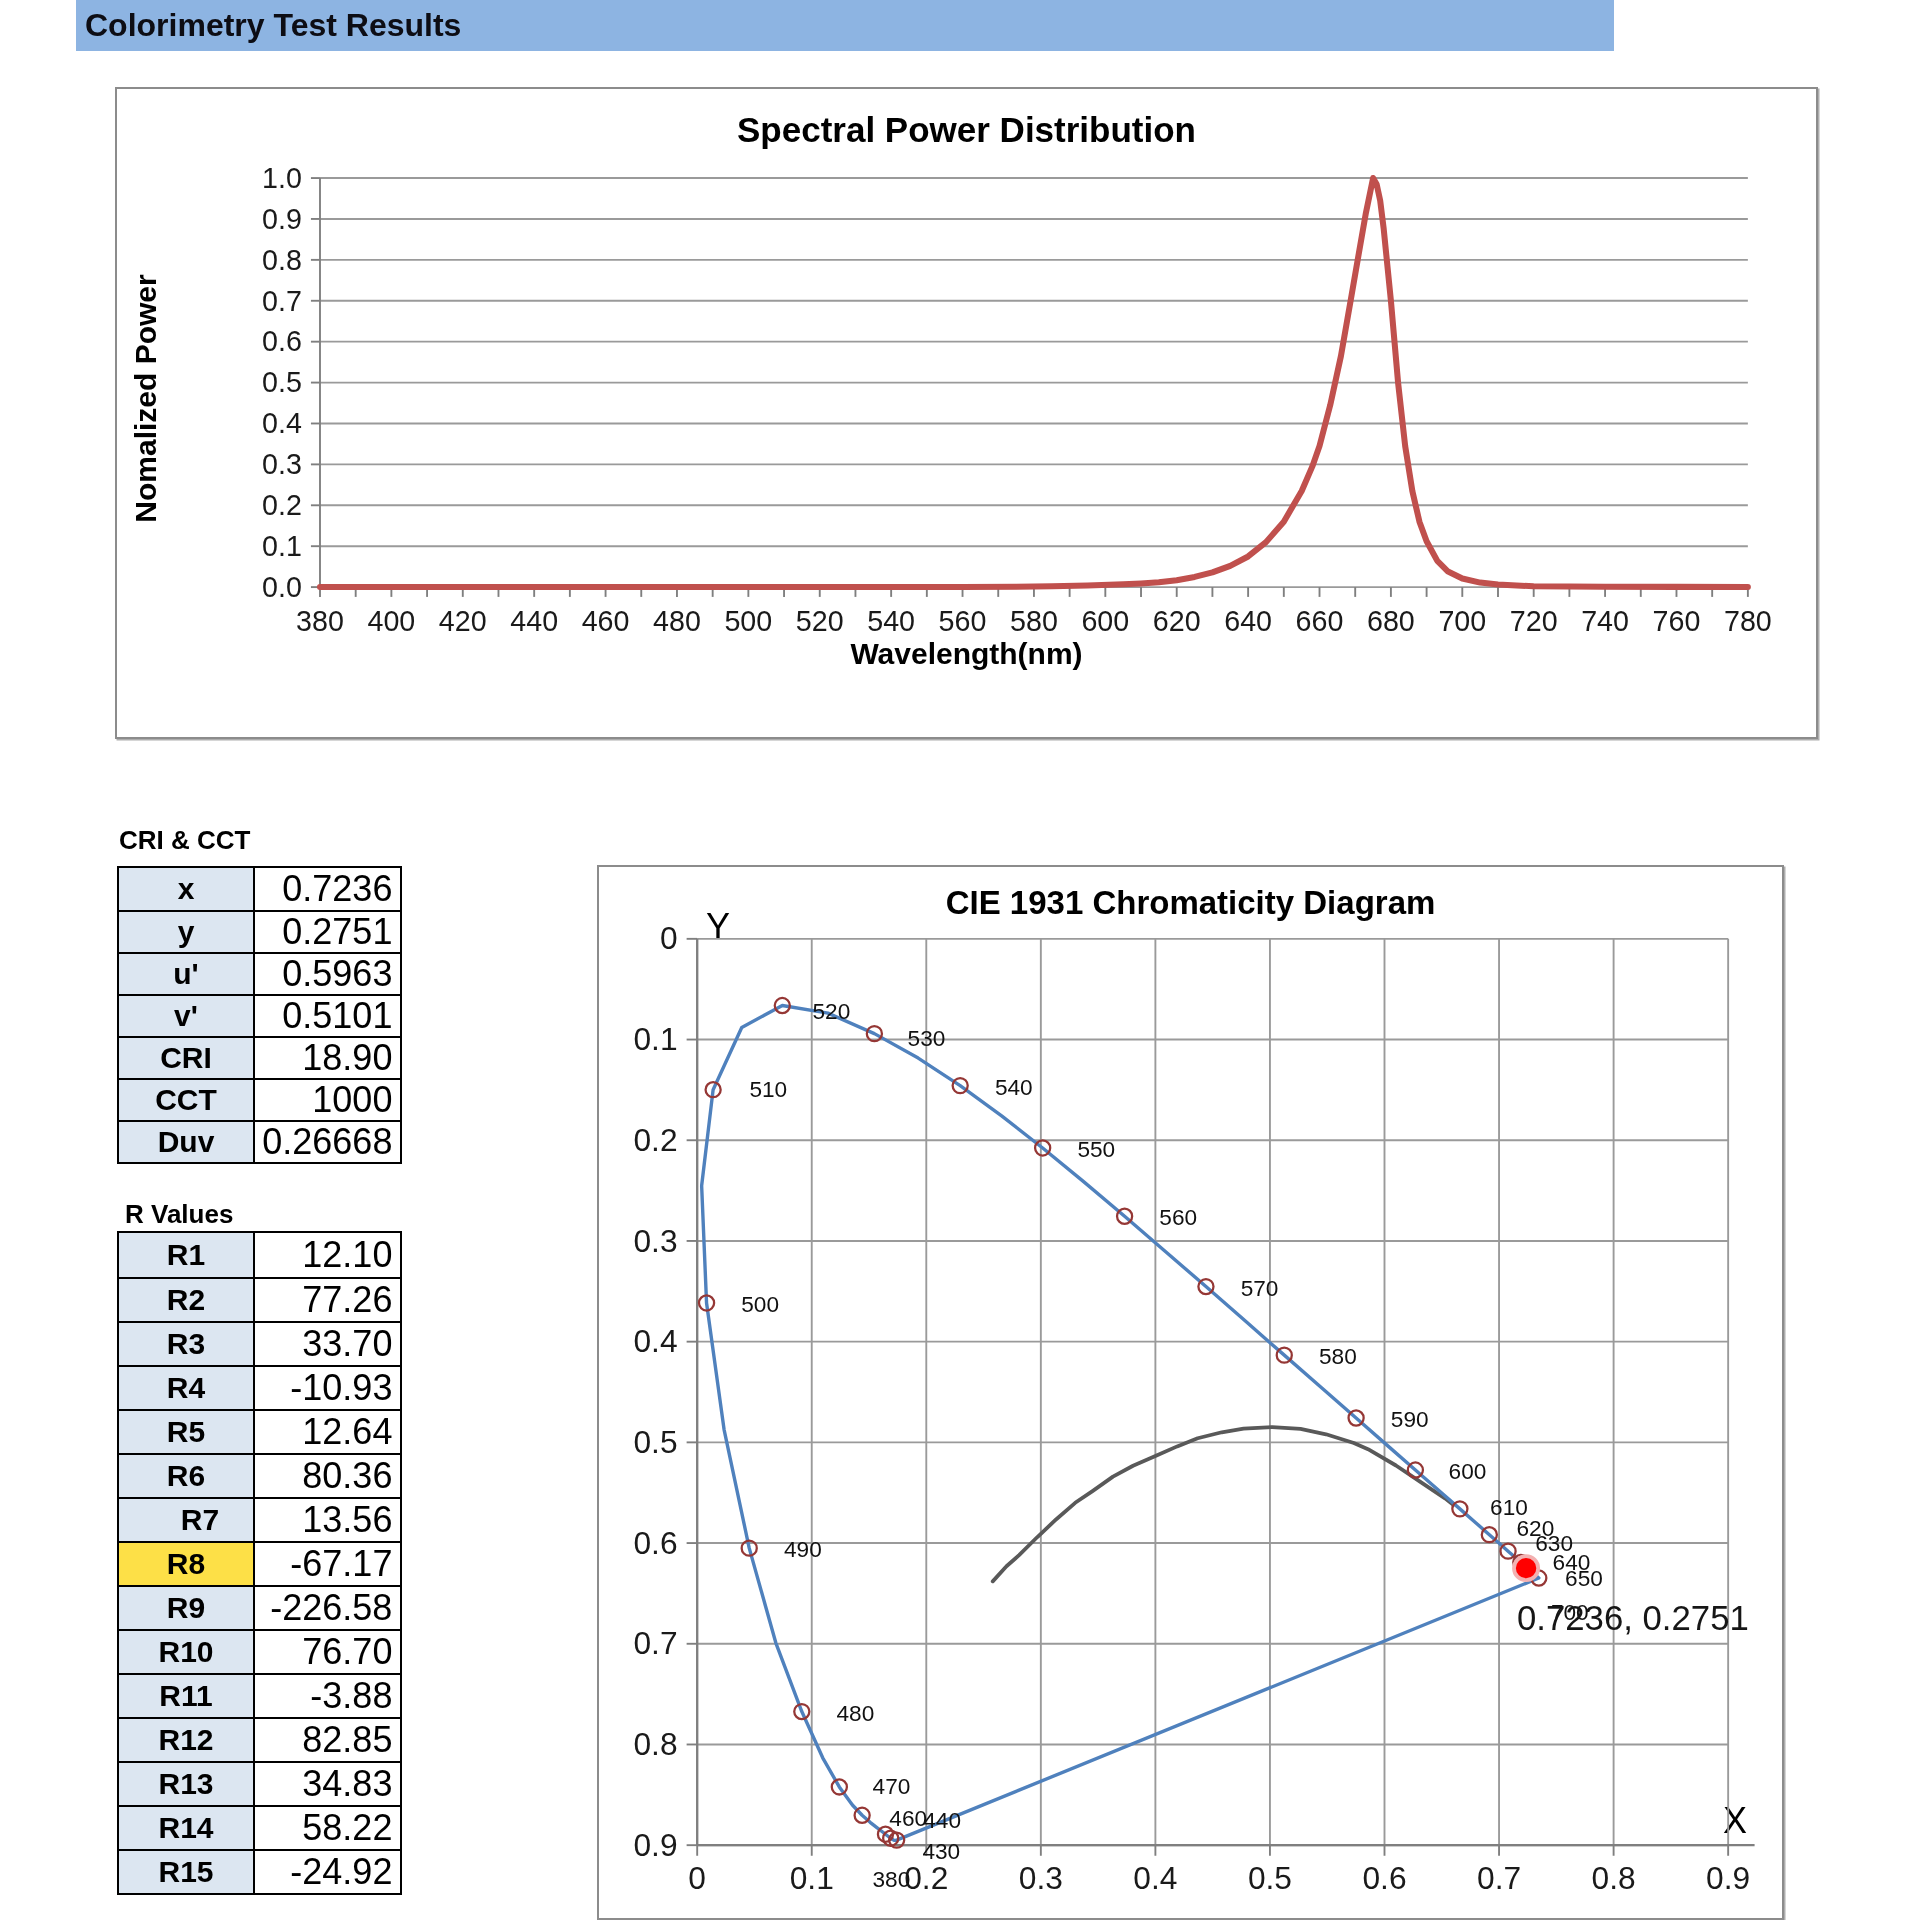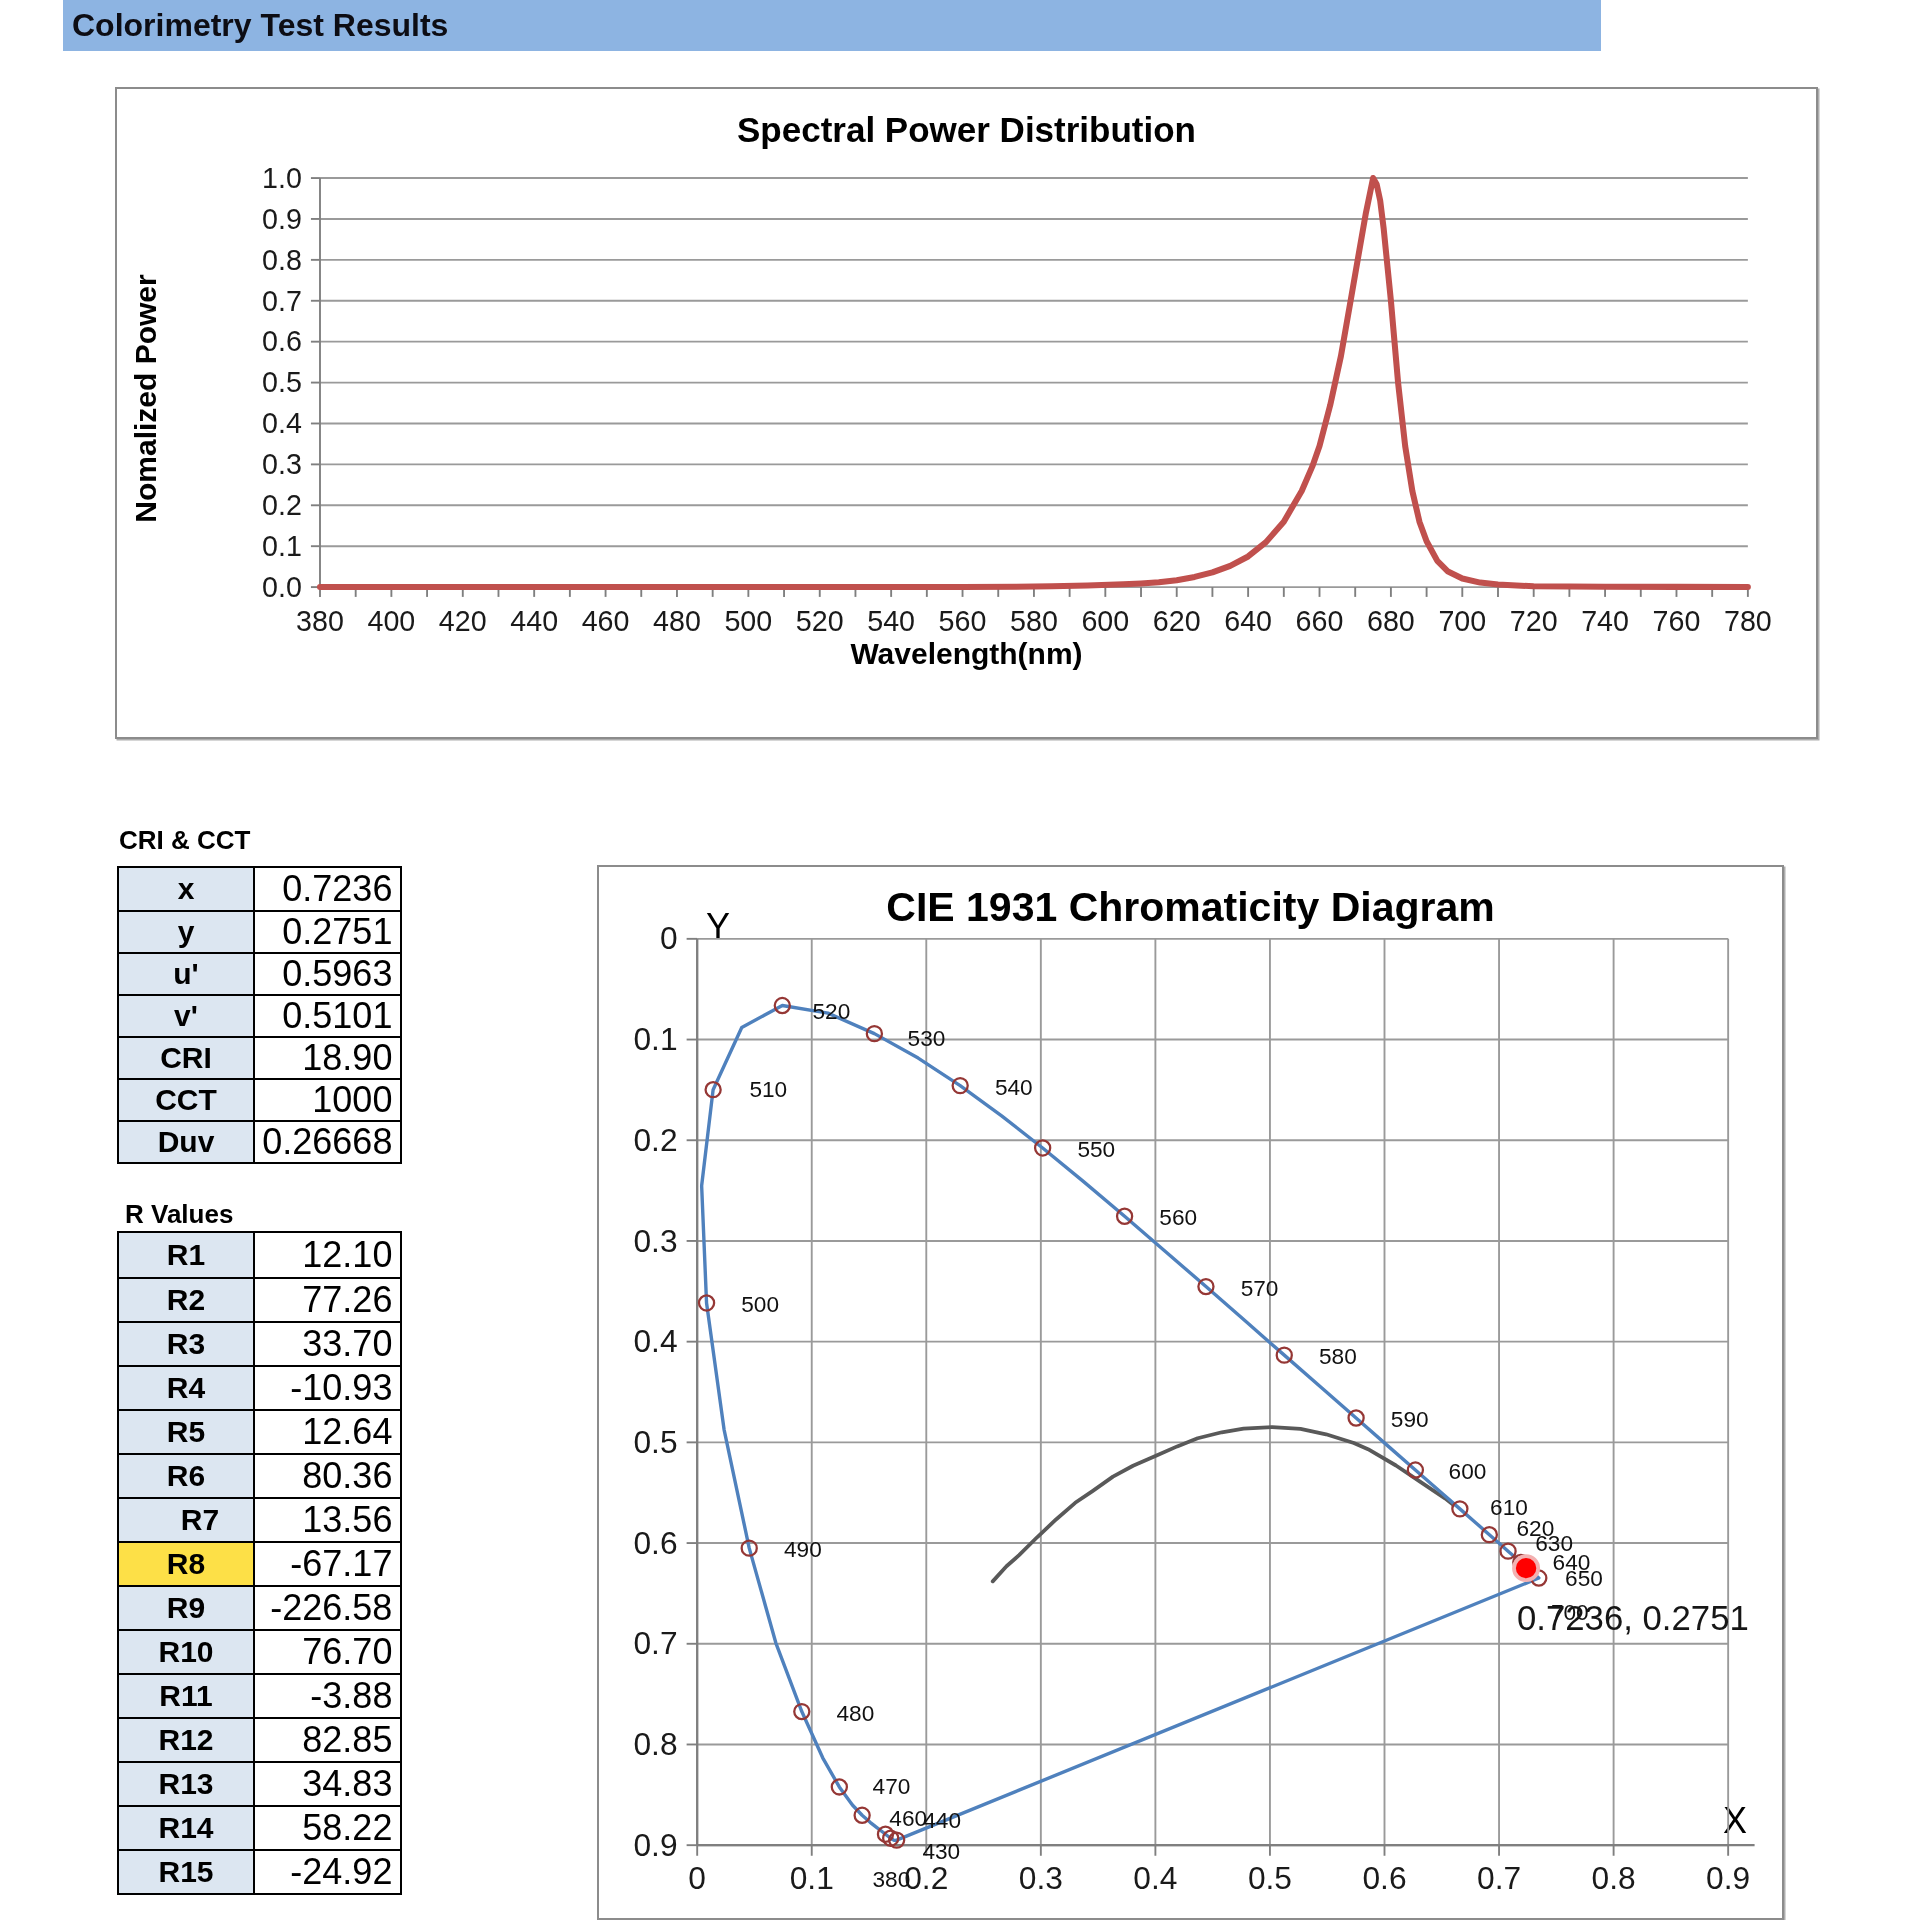--- a/index.html
+++ b/index.html
@@ -1,27 +1,27 @@
 <!DOCTYPE html>
 <html style="font-size:12px"><head>
 <meta charset="utf-8">
 <style>
   html,body{margin:0;padding:0;background:#fff;}
   #screen{position:relative;width:1926px;height:1921px;background:#ffffff;overflow:hidden;
           font-family:"Liberation Sans",sans-serif;color:#000;}
   
-  #titlebar{position:absolute;left:63px;top:0;width:1538px;height:51px;display:flex;align-items:center;}
+  #titlebar{position:absolute;left:76px;top:0;width:1538px;height:51px;display:flex;align-items:center;}
   #titlebar .t{font-size:32px;font-weight:bold;padding-left:9px;color:#0d0d14;}
   
   .panel{position:absolute;background:#fff;border:2.3px solid #8c8c8c;box-shadow:1.5px 1.5px 0 #aeaeae;}
   #spd-panel{left:115px;top:87px;width:1699px;height:648px;}
   #cie-panel{left:597px;top:865px;width:1183px;height:1051px;}
   .chart-title{position:absolute;width:100%;text-align:center;font-weight:bold;}
   #spd-title{top:21px;font-size:35px;}
-  #cie-title{top:16.6px;font-size:41px;}
+  #cie-title{top:16.6px;font-size:33px;}
   .svgfill{position:absolute;left:0;top:0;}
   #spd-ylabel{position:absolute;left:-223px;top:287px;width:514px;height:45px;text-align:center;
       font-size:30px;font-weight:bold;transform:rotate(-90deg);}
   #spd-xlabel{position:absolute;left:0;width:100%;top:548px;text-align:center;font-size:30px;font-weight:bold;}
   #cie-ylab{position:absolute;left:107px;top:39px;font-size:36px;}
   #cie-xlab{position:absolute;left:1124px;top:933px;font-size:36px;}
   
   .sec-heading{position:absolute;font-size:26px;font-weight:bold;}
   #cri-heading{left:119px;top:825px;}
   #r-heading{left:125px;top:1199px;}

